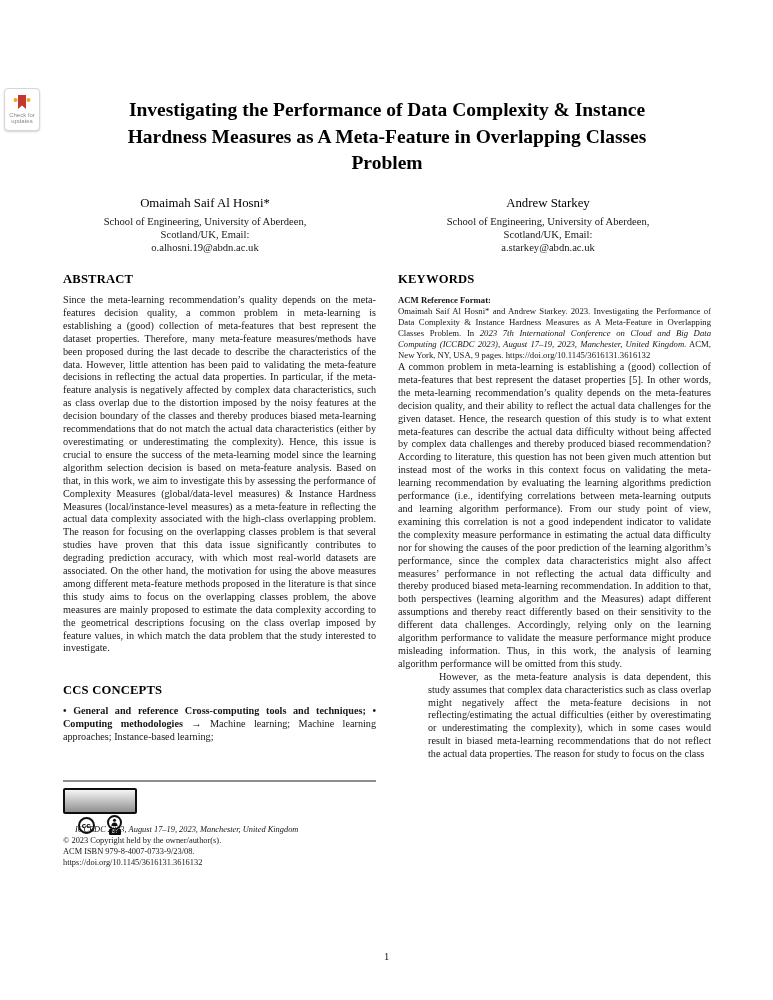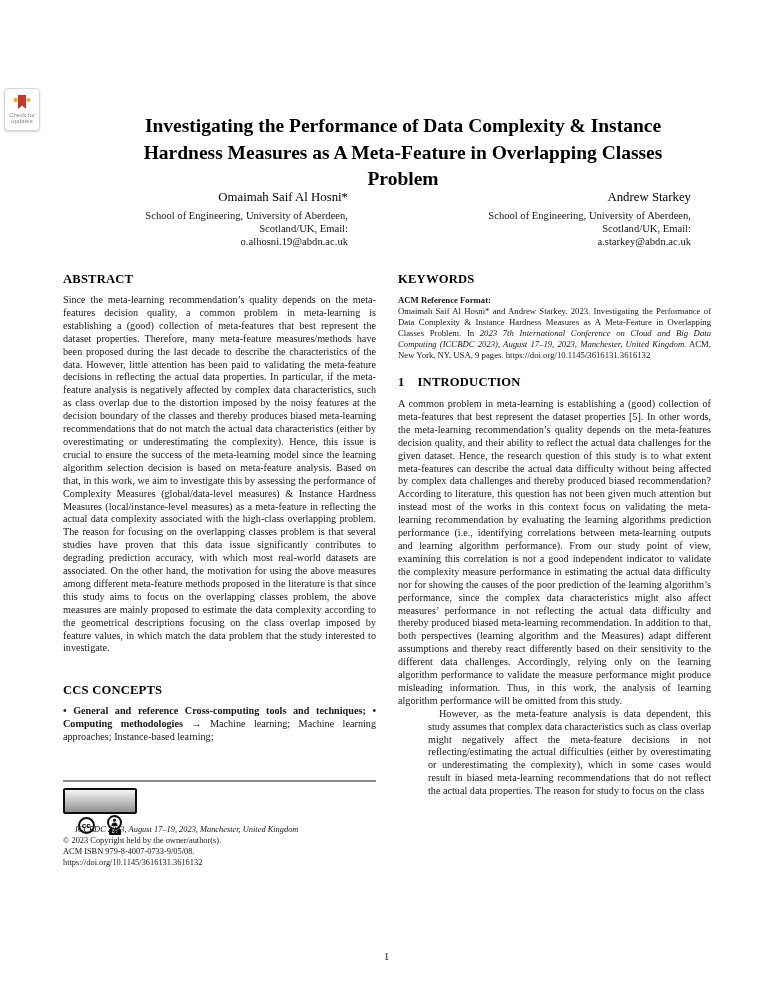--- a/index.html
+++ b/index.html
@@ -7,24 +7,24 @@
         font-family:"Liberation Serif",serif;color:#161616;}
 
   
   .update-badge{position:absolute;left:4px;top:88px;width:34px;height:41px;background:#fff;
     border:1px solid #d6d6d6;border-radius:4px;box-shadow:0 1px 2px rgba(0,0,0,.18);
     display:flex;flex-direction:column;align-items:center;justify-content:center;gap:2px;cursor:pointer;}
   .update-badge .txt{font-family:"Liberation Sans",sans-serif;font-size:6px;line-height:6.5px;
     color:#8a8a8a;text-align:center;width:30px;}
 
   
-  .title{position:absolute;top:97px;left:63px;width:648px;margin:16px;text-align:center;
+  .title{position:absolute;top:97px;left:63px;width:648px;margin:0;text-align:center;
     font-size:19.5px;line-height:26.5px;font-weight:bold;color:#000;}
   .title span{display:block;}
-  .author-block{position:absolute;top:190px;width:286px;text-align:right;font-family:Liberation Serif, serif;}
+  .author-block{position:absolute;top:196px;width:286px;text-align:center;font-family:Liberation Serif, serif;}
   .author-a{left:62px;} .author-b{left:405px;}
   .author-name{font-size:12.8px;margin-bottom:4px;color:#000;}
   .author-aff{font-size:10.6px;line-height:13.2px;}
 
   
   .col{position:absolute;top:272px;width:313px;}
   .col-left{left:63px;} .col-right{left:398px;}
   .sec{font-size:12.6px;font-weight:bold;letter-spacing:.2px;margin:0 0 7px 0;color:#000;}
   .body{font-size:10.2px;line-height:12.9px;text-align:justify;margin:0;}
   .ccs-head{margin-top:28px;}
@@ -110,30 +110,29 @@
           <svg width="9" height="9" viewBox="0 0 10 10">
             <circle cx="5" cy="2.6" r="1.7" fill="#0e0e0e"></circle>
             <path d="M1.6 9 q0 -4 3.4 -4 q3.4 0 3.4 4 z" fill="#0e0e0e"></path>
           </svg>
         </span>
         <span class="by-bar">BY</span>
       </span>
     </div>
     <p class="conf">ICCBDC 2023, August 17–19, 2023, Manchester, United Kingdom</p>
     <p class="meta">© 2023 Copyright held by the owner/author(s).</p>
-    <p class="meta">ACM ISBN 979-8-4007-0733-9/05/08.</p>
+    <p class="meta">ACM ISBN 979-8-4007-0733-9/23/08.</p>
     <p class="meta"><a href="#" class="plain">https://doi.org/10.1145/3616131.3616132</a></p>
   </div>
 
   <div class="col col-right">
     <h2 class="sec">KEYWORDS</h2>
 
     <p class="ref-head">ACM Reference Format:</p>
     <p class="ref-body"><span>Omaimah Saif Al Hosni* and Andrew Starkey. 2023. Investigating the Performance of Data Complexity &amp; Instance Hardness Measures as A Meta-Feature in Overlapping Classes Problem. In </span><span class="i">2023 7th International Conference on Cloud and Big Data Computing (ICCBDC 2023), August 17–19, 2023, Manchester, United Kingdom.</span><span> ACM, New York, NY, USA, 9 pages. https://doi.org/10.1145/3616131.3616132</span></p>
 
-    <h2 class="sec intro-head"><span class="num">1</span><span>INTRODUCTION</span></h2>
     <p class="body">A common problem in meta-learning is establishing a (good) collection of meta-features that best represent the dataset properties [5]. In other words, the meta-learning recommendation’s quality depends on the meta-features decision quality, and their ability to reflect the actual data challenges for the given dataset. Hence, the research question of this study is to what extent meta-features can describe the actual data difficulty without being affected by complex data challenges and thereby produced biased recommendation? According to literature, this question has not been given much attention but instead most of the works in this context focus on validating the meta-learning recommendation by evaluating the learning algorithms prediction performance (i.e., identifying correlations between meta-learning outputs and learning algorithm performance). From our study point of view, examining this correlation is not a good independent indicator to validate the complexity measure performance in estimating the actual data difficulty nor for showing the causes of the poor prediction of the learning algorithm’s performance, since the complex data characteristics might also affect measures’ performance in not reflecting the actual data difficulty and thereby produced biased meta-learning recommendation. In addition to that, both perspectives (learning algorithm and the Measures) adapt different assumptions and thereby react differently based on their sensitivity to the different data challenges. Accordingly, relying only on the learning algorithm performance to validate the measure performance might produce misleading information. Thus, in this work, the analysis of learning algorithm performance will be omitted from this study.</p>
     <p class="body indent">However, as the meta-feature analysis is data dependent, this study assumes that complex data characteristics such as class overlap might negatively affect the meta-feature decisions in not reflecting/estimating the actual difficulties (either by overestimating or underestimating the complexity), which in some cases would result in biased meta-learning recommendations that do not reflect the actual data properties. The reason for study to focus on the class</p>
   </div>
 
   <div class="page-number">1</div>
 
 </div>
 
 </body></html>

